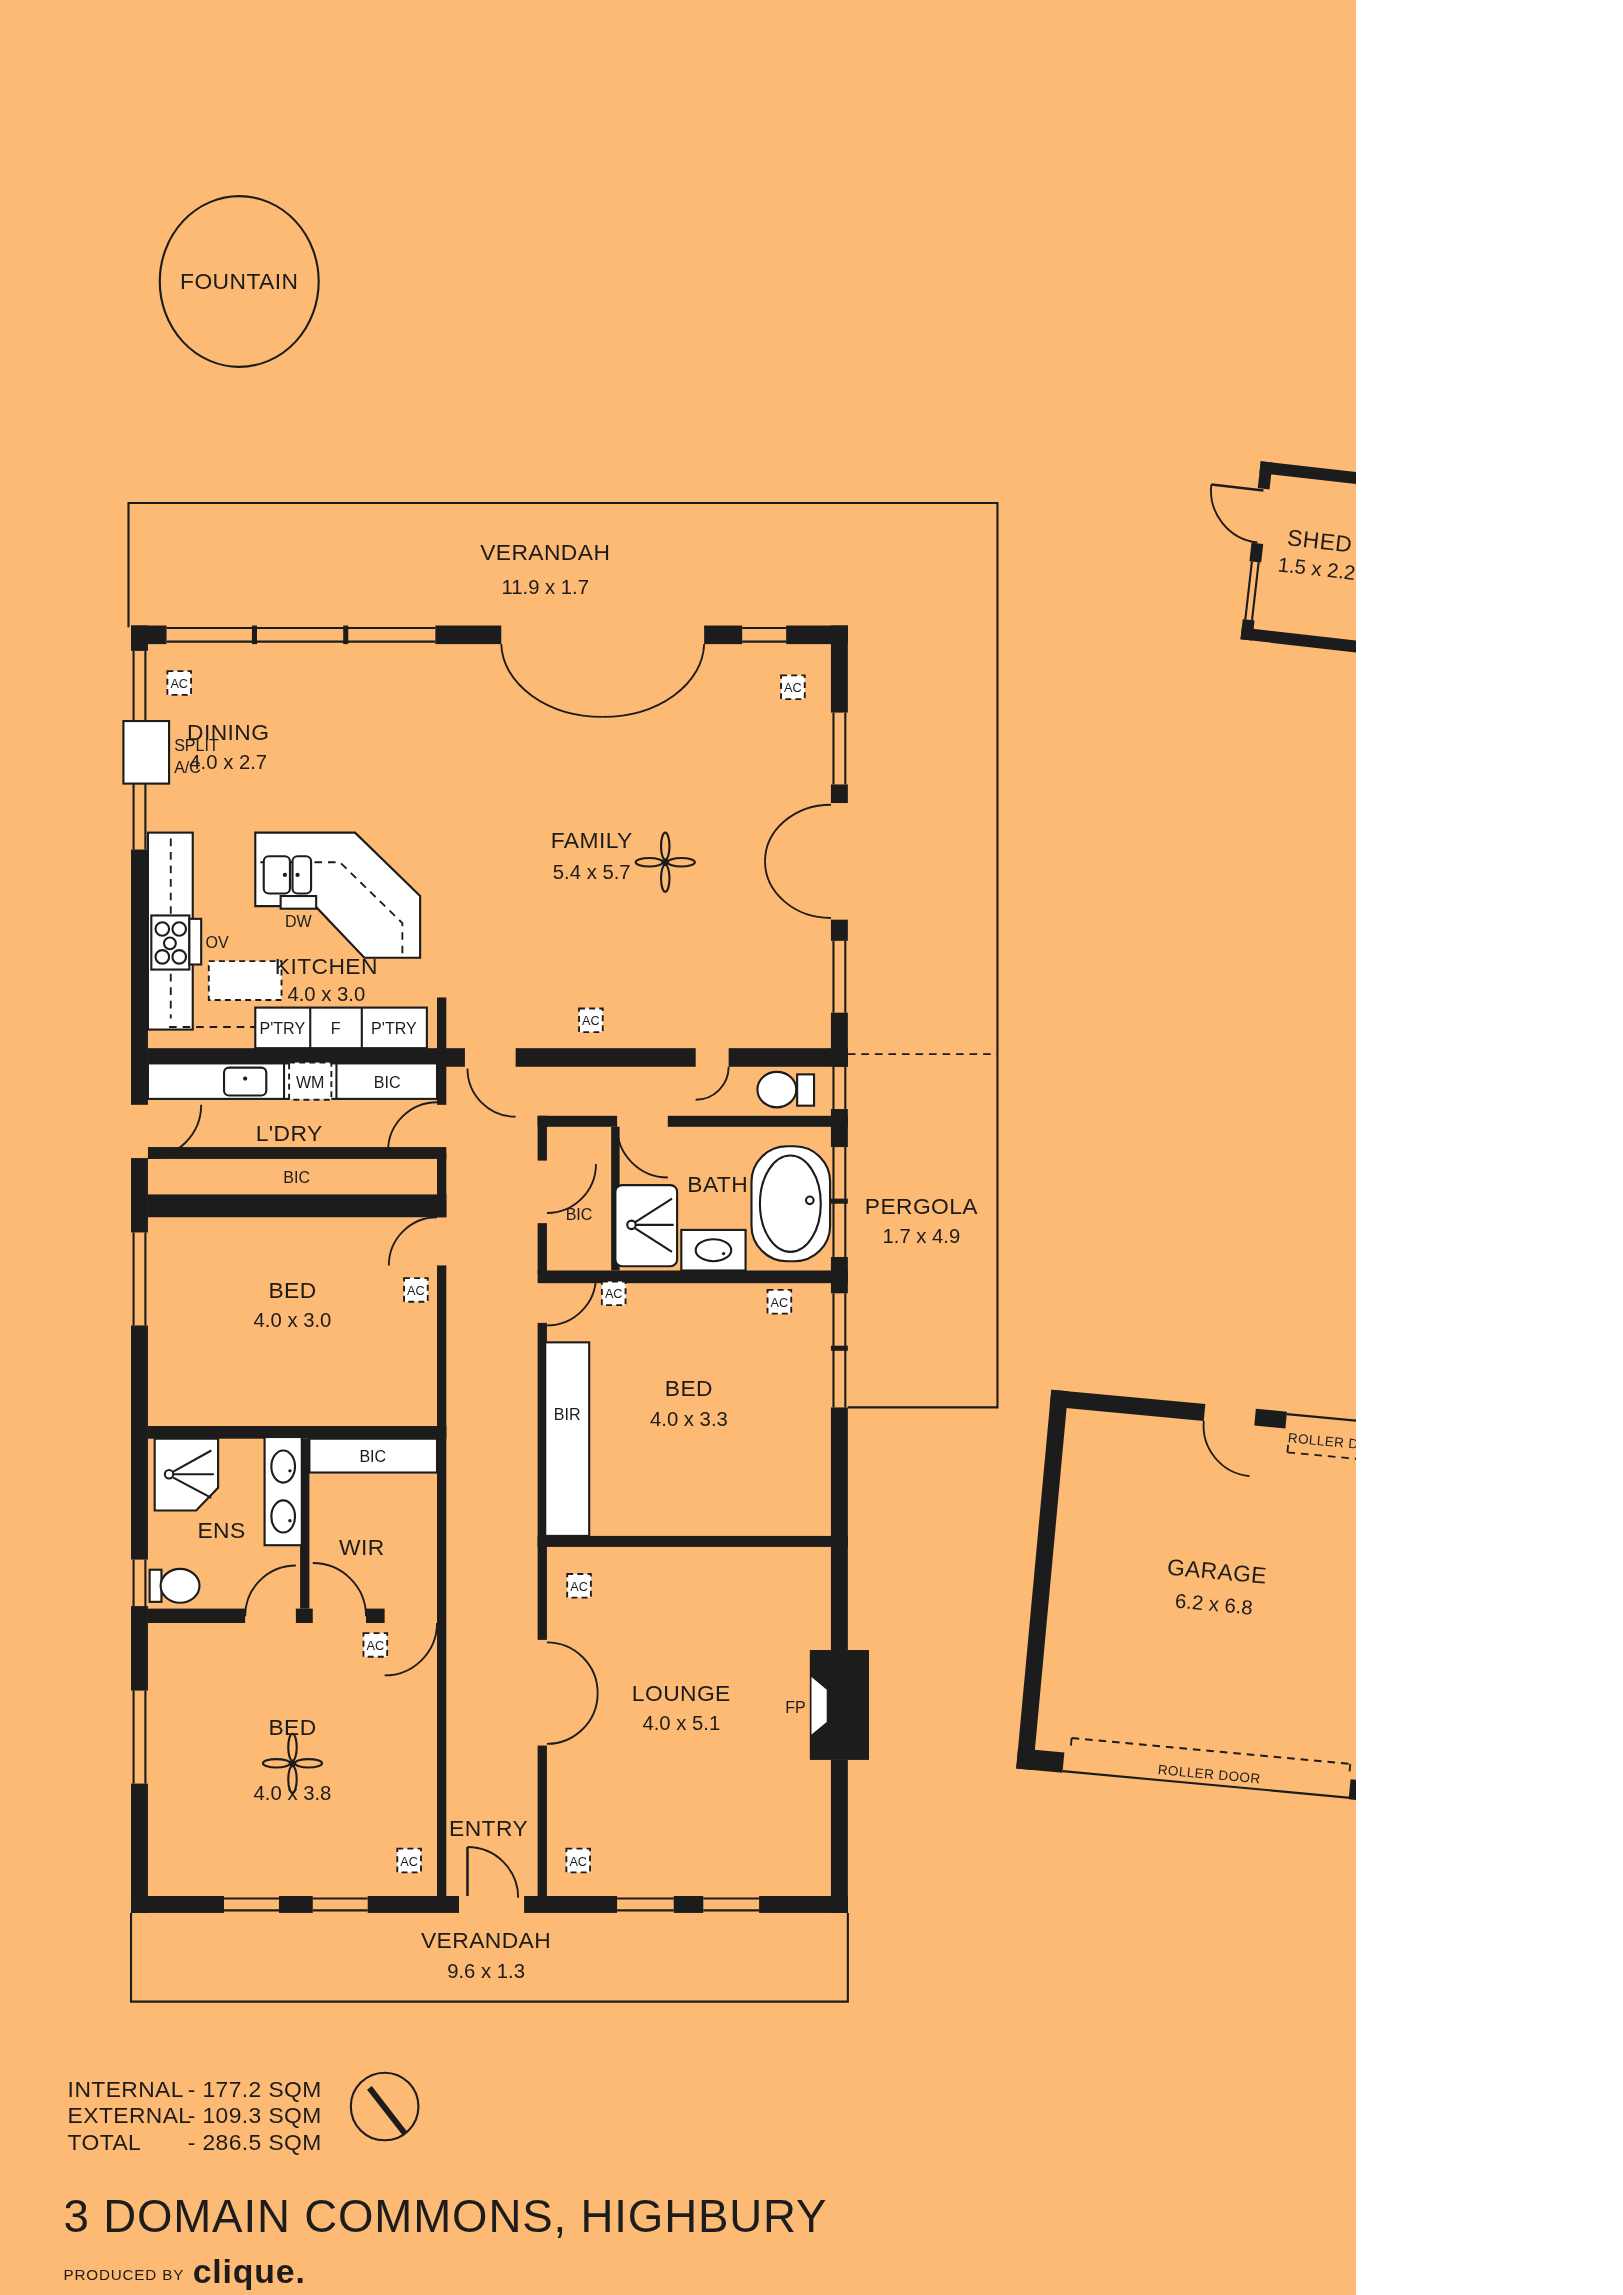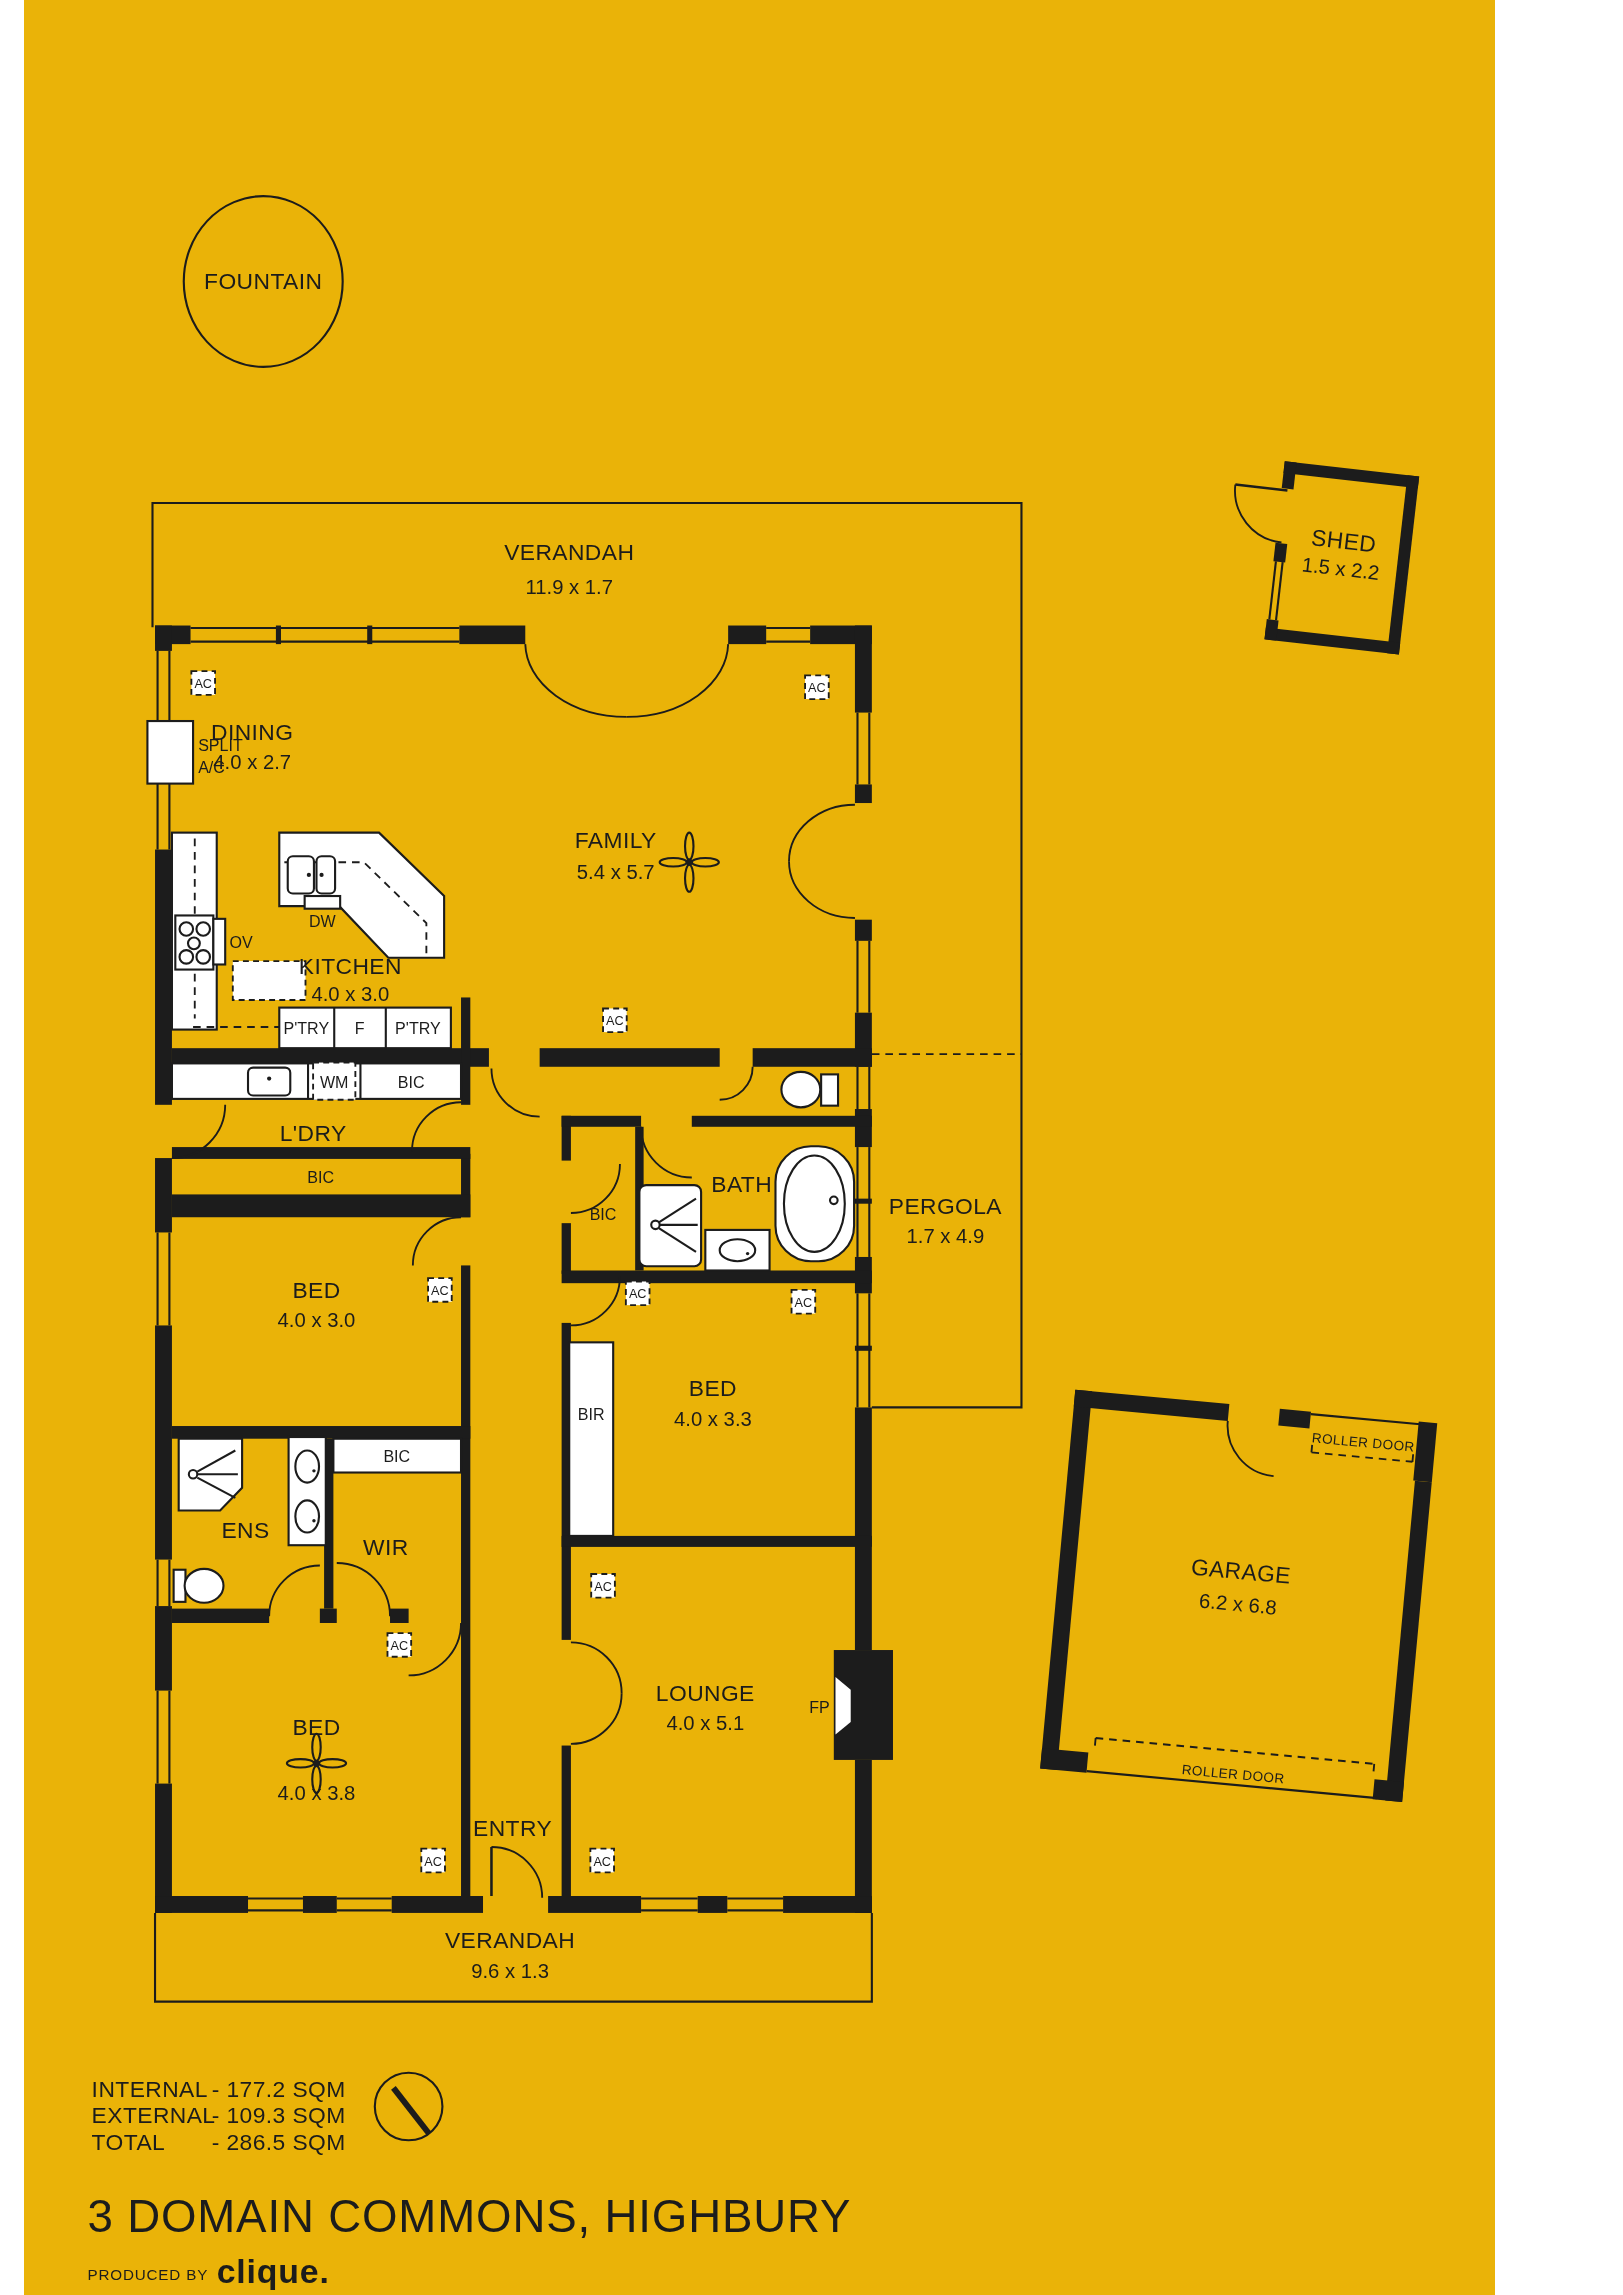--- a/index.html
+++ b/index.html
@@ -1,16 +1,16 @@
 <!DOCTYPE html>
 <html style="font-size:13.5px"><head>
 <meta charset="utf-8">
 <style>
   html,body{margin:0;padding:0;background:#ffffff;}
-  .page{width:1471px;height:2295px;position:relative;background:#eab308;overflow:hidden;margin-left:24px;}
+  .page{width:1356px;height:2295px;position:relative;background:#fdba74;overflow:hidden;}
   svg{display:block;}
   svg text{fill:#1c1c1c;font-family:"Liberation Sans",sans-serif;}
   .wall{fill:#1c1c1c;stroke:none;}
   .thin{fill:#ffffff;stroke:#1c1c1c;stroke-width:2.5;}
   .thinN{fill:none;stroke:#1c1c1c;stroke-width:2.5;}
   .ln{stroke:#1c1c1c;stroke-width:2.5;fill:none;}
   .arc{fill:none;stroke:#1c1c1c;stroke-width:2.2;}
   .leaf{stroke:#1c1c1c;stroke-width:3;fill:none;}
   .dash{fill:none;stroke:#1c1c1c;stroke-width:2.2;stroke-dasharray:9 7;}
   .dashS{fill:#ffffff;stroke:#1c1c1c;stroke-width:2.2;stroke-dasharray:7 5;}

